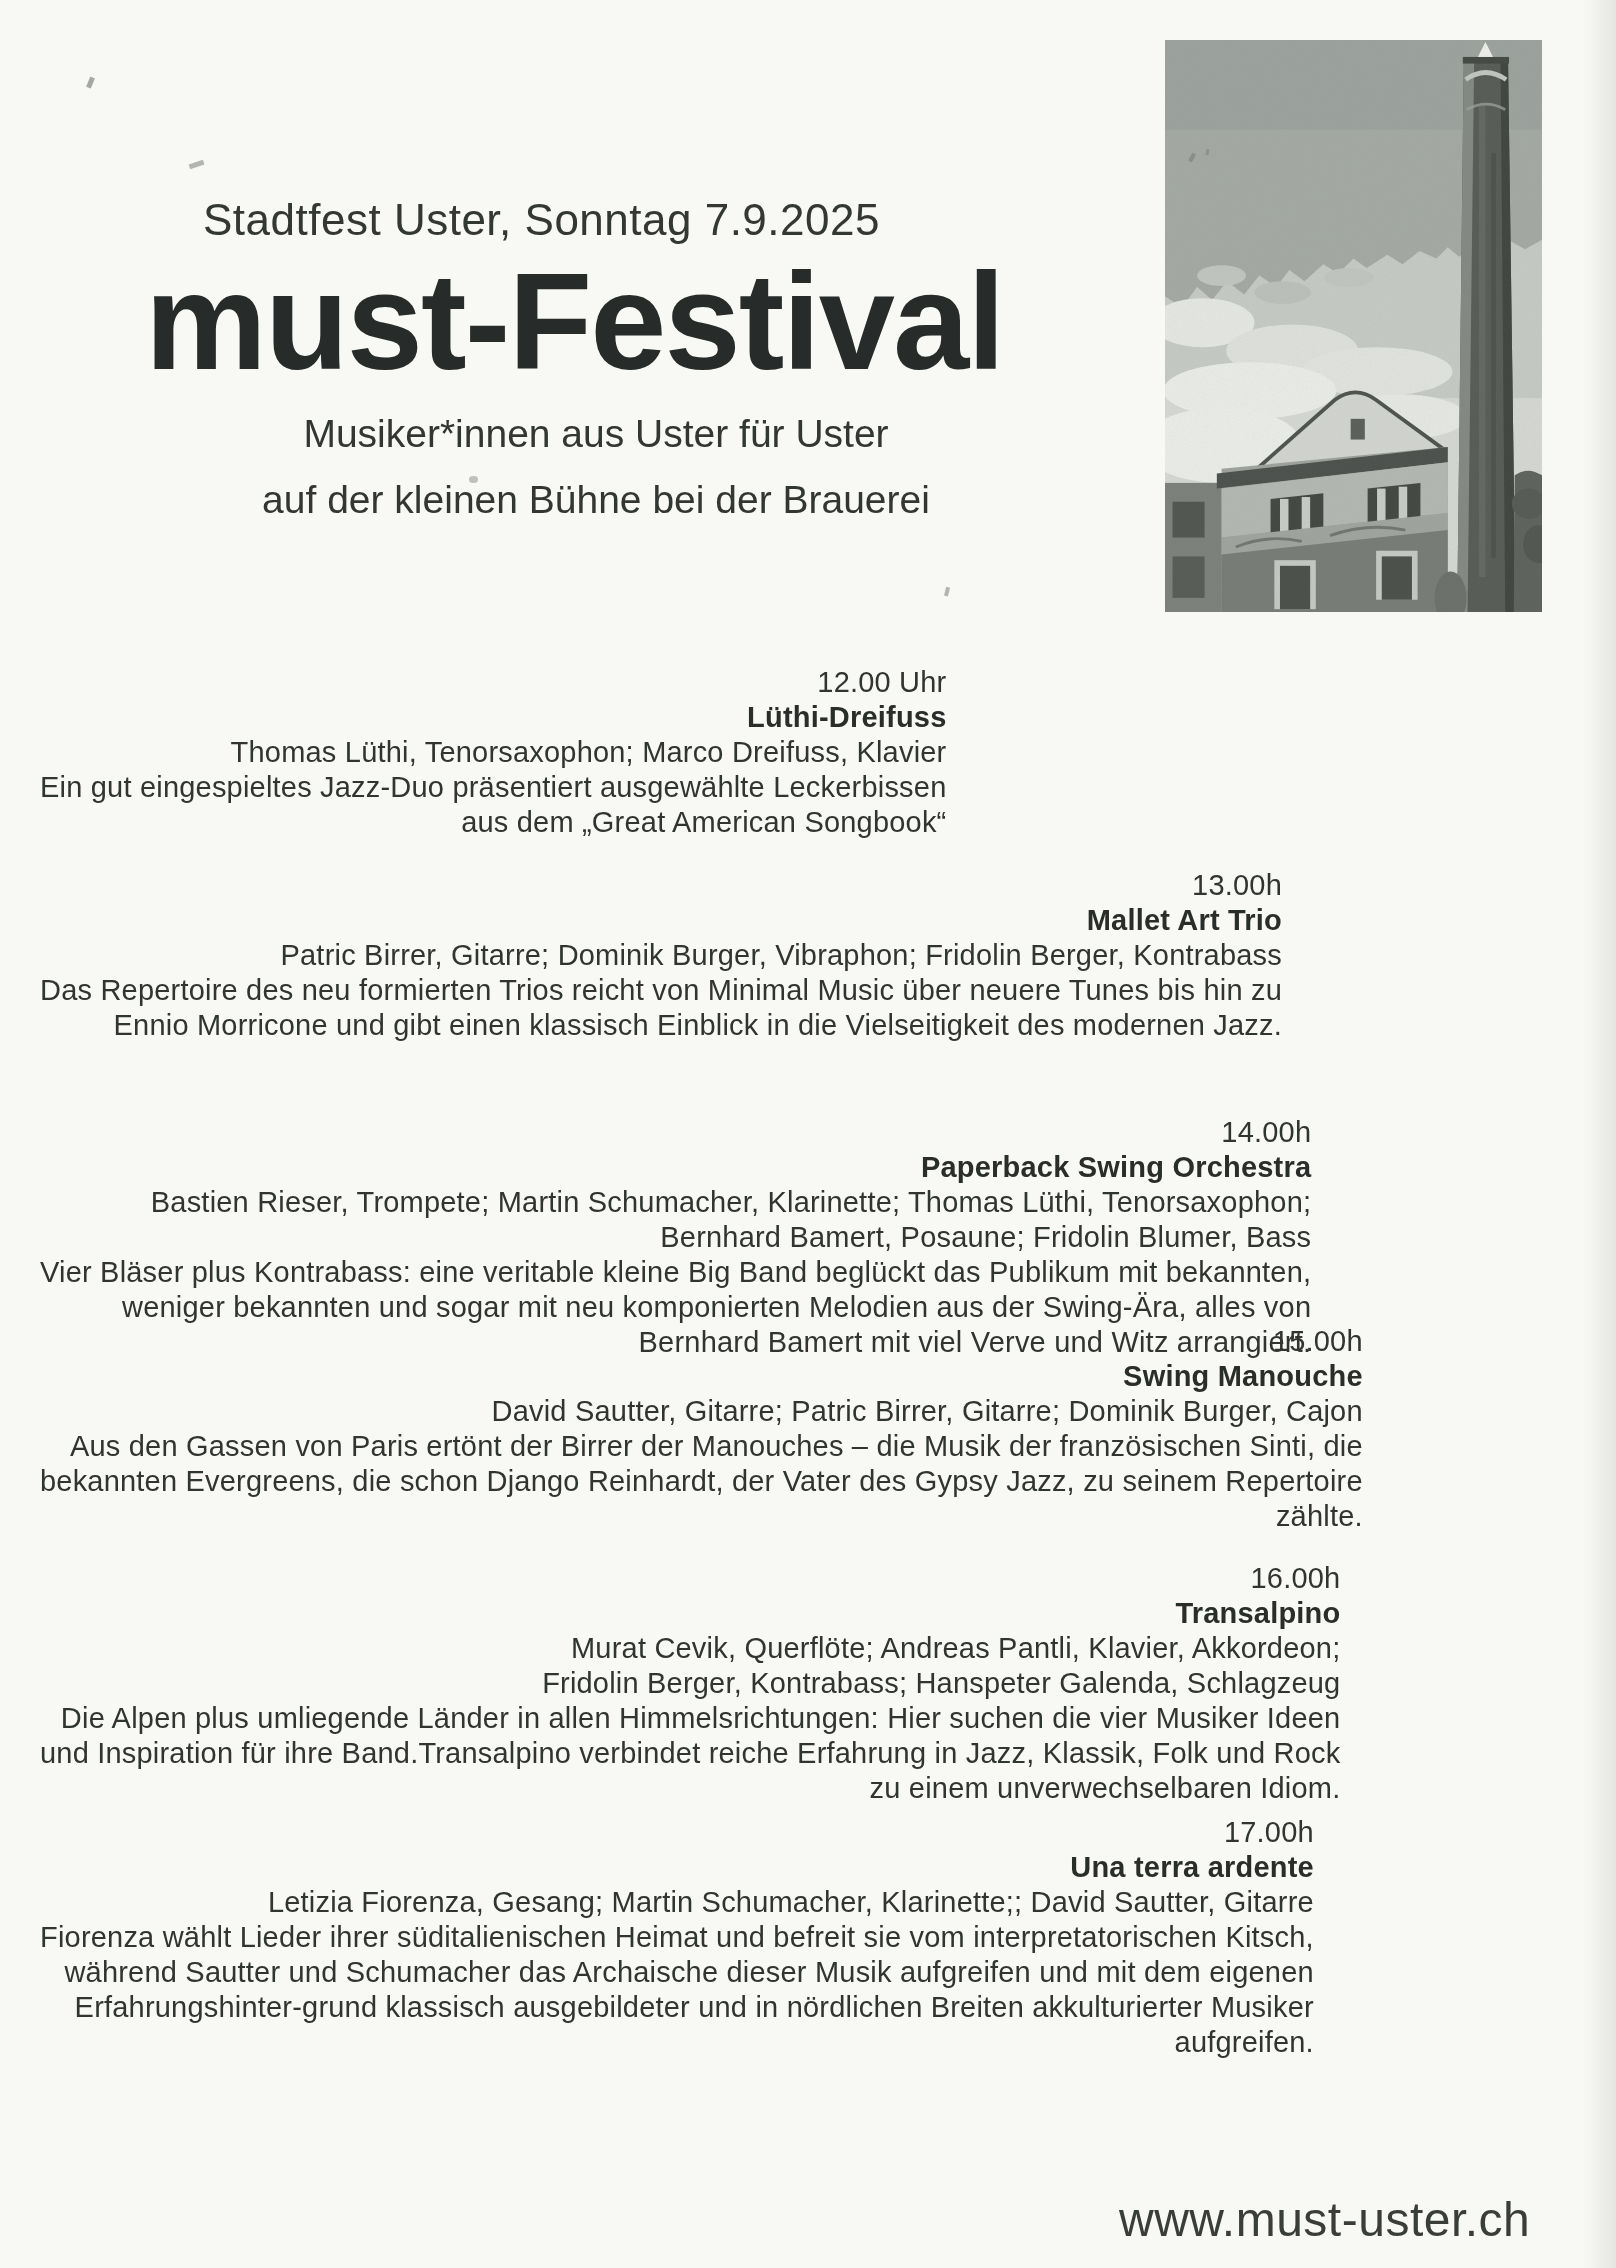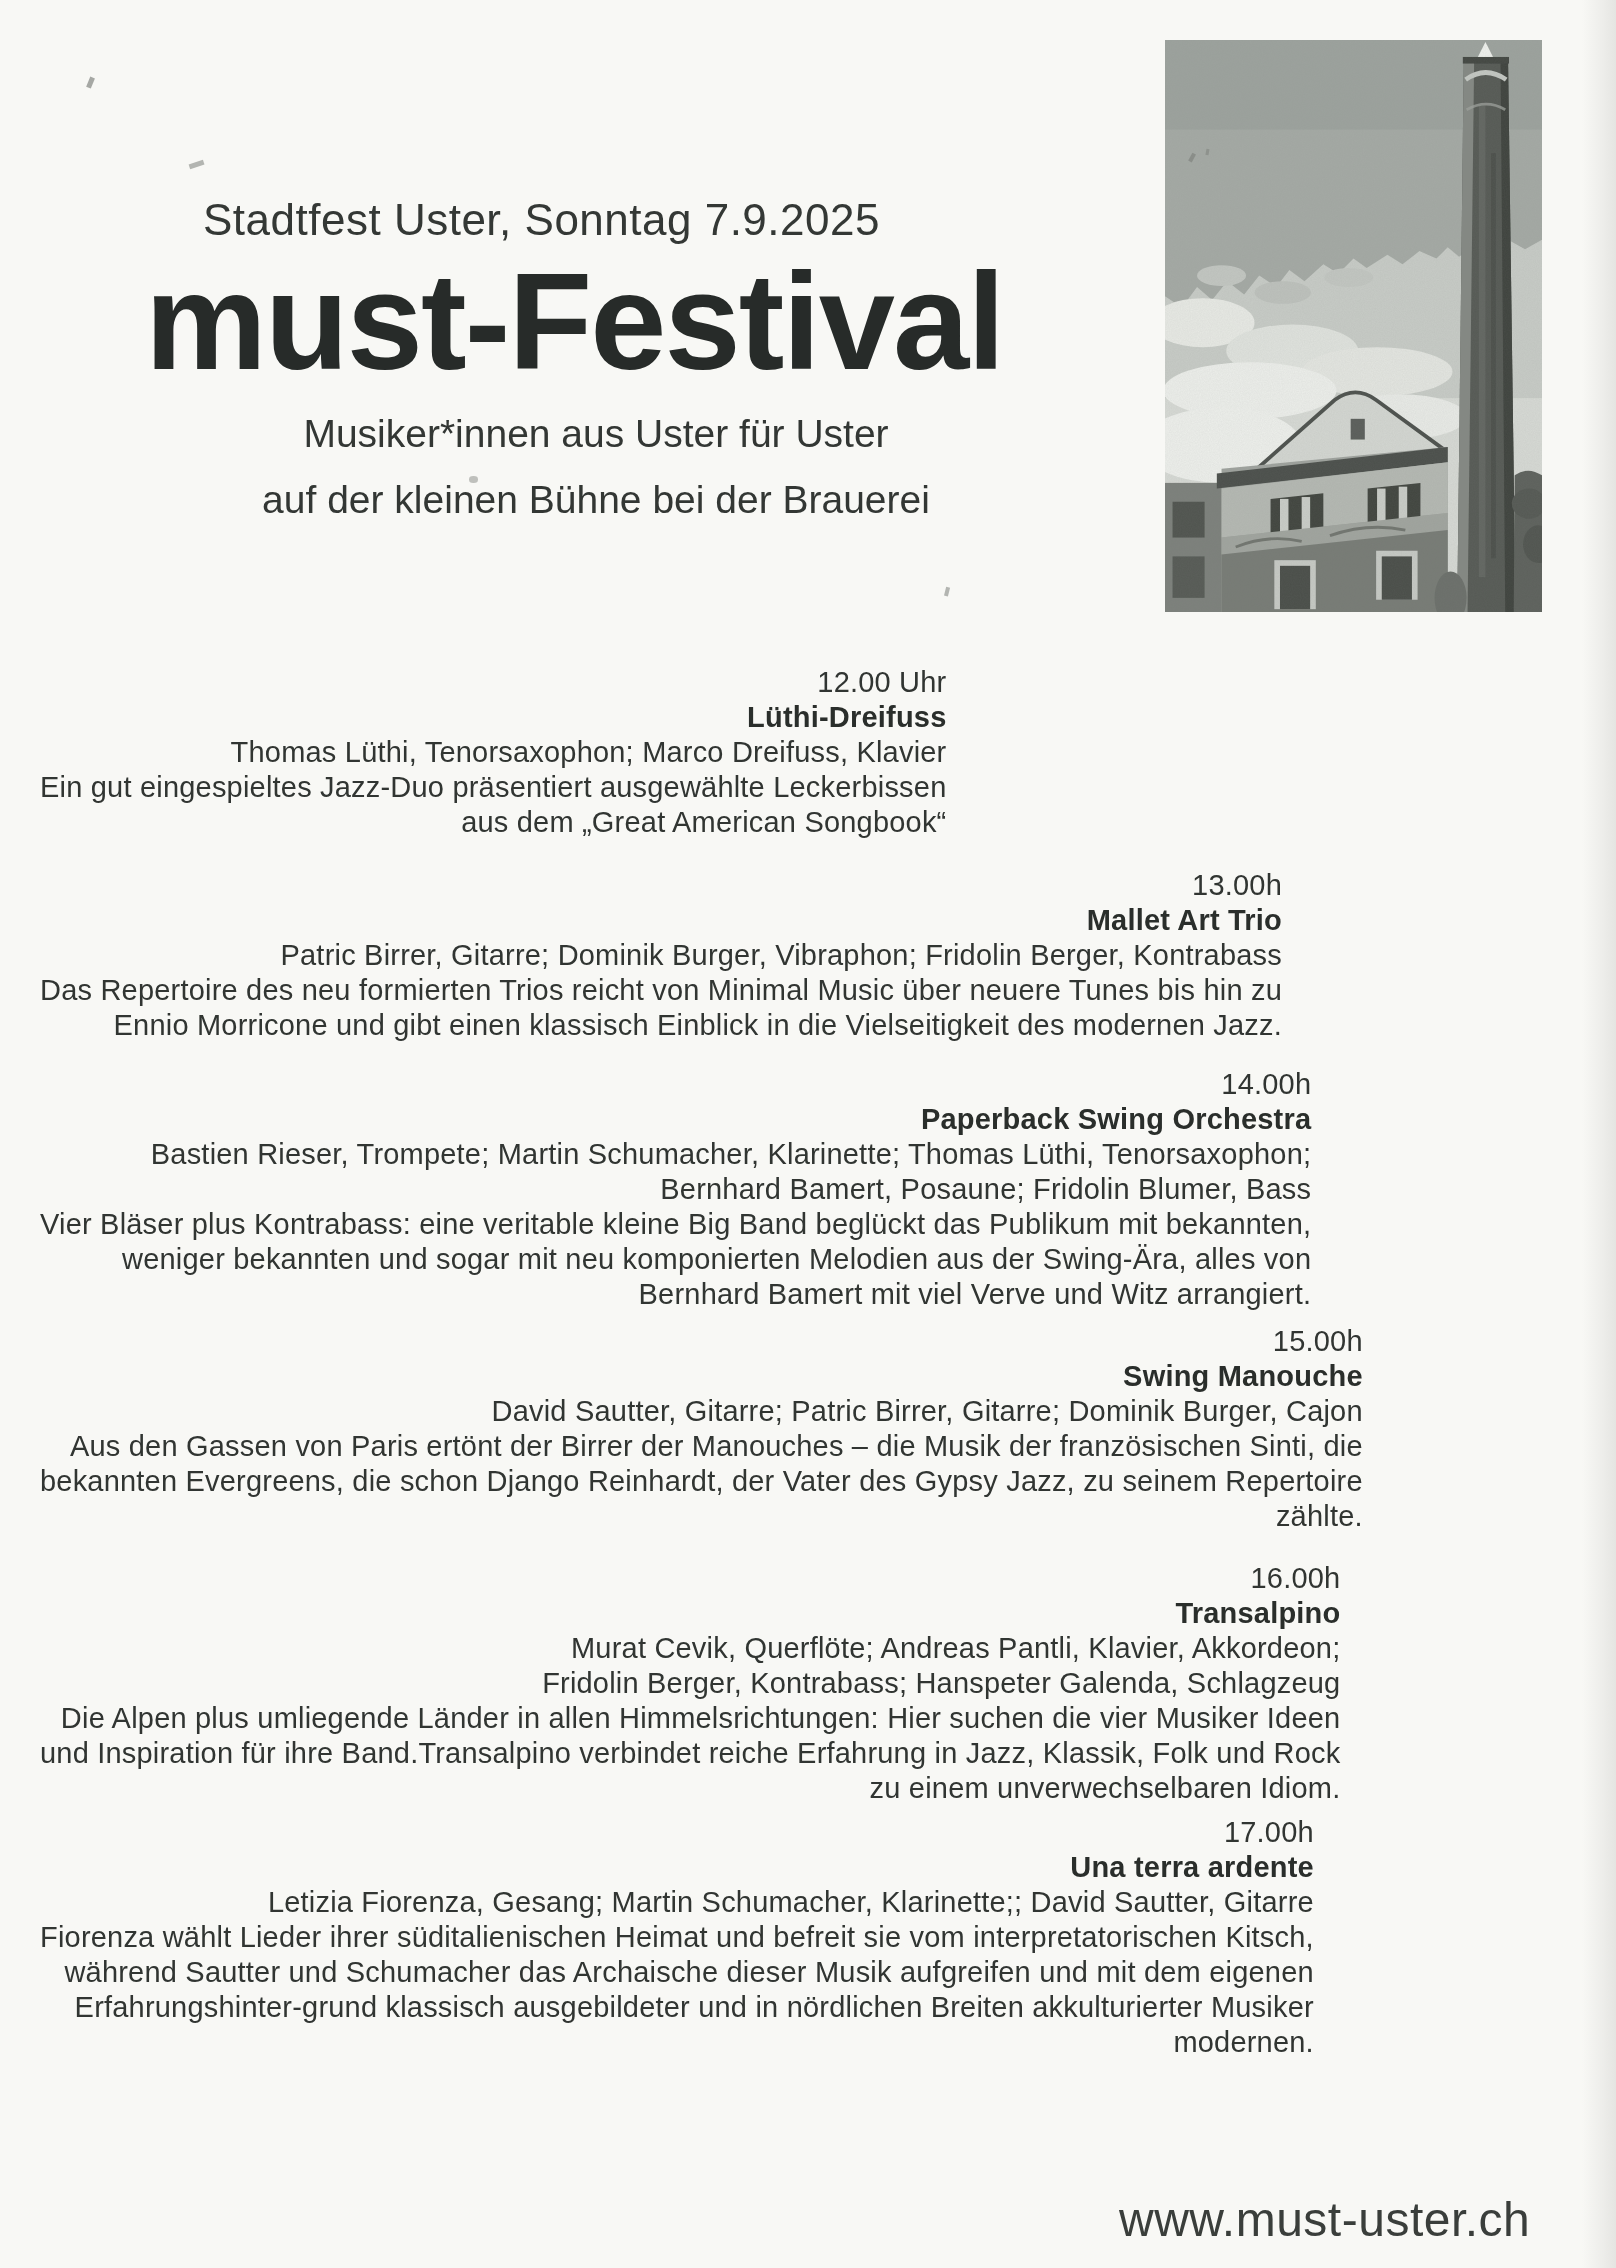--- a/index.html
+++ b/index.html
@@ -43,21 +43,21 @@
   .entry {
     position: absolute; left: 40px;
     font-size: 29px; line-height: 35px; letter-spacing: 0.2px;
     color: #313532;
     text-align: right;
   }
   .entry div { white-space: nowrap; }
   .entry .band { font-weight: 700; color: #2a2e2b; }
   .e0 { top: 665px; }
   .e1 { top: 868px; }
-  .e2 { top: 1067px; }
+  .e2 { top: 1115px; }
   .e3 { top: 1324px; }
   .e4 { top: 1561px; }
   .e5 { top: 1815px; }
   
   .website {
     position: absolute; left: 1109px; top: 2192px;
     font-size: 48px; letter-spacing: 0.5px; color: #3a3e3b; white-space: nowrap; margin-left: 10px;
   }
   
   .speck { position: absolute; background: #7a7d78; }
@@ -195,21 +195,21 @@
       <div class="line">zu einem unverwechselbaren Idiom.</div>
     </section>
 
     <section class="entry e5">
       <div class="time">17.00h</div>
       <div class="band">Una terra ardente</div>
       <div class="line">Letizia Fiorenza, Gesang; Martin Schumacher, Klarinette;; David Sautter, Gitarre</div>
       <div class="line">Fiorenza wählt Lieder ihrer süditalienischen Heimat und befreit sie vom interpretatorischen Kitsch,</div>
       <div class="line">während Sautter und Schumacher das Archaische dieser Musik aufgreifen und mit dem eigenen</div>
       <div class="line">Erfahrungshinter-grund klassisch ausgebildeter und in nördlichen Breiten akkulturierter Musiker</div>
-      <div class="line">modernen.</div>
+      <div class="line">aufgreifen.</div>
     </section>
 
   </main>
 
   <div class="website">www.must-uster.ch</div>
 
   <div class="speck k1"></div>
   <div class="speck k2"></div>
   <div class="speck k3"></div>
   <div class="speck k4"></div>

